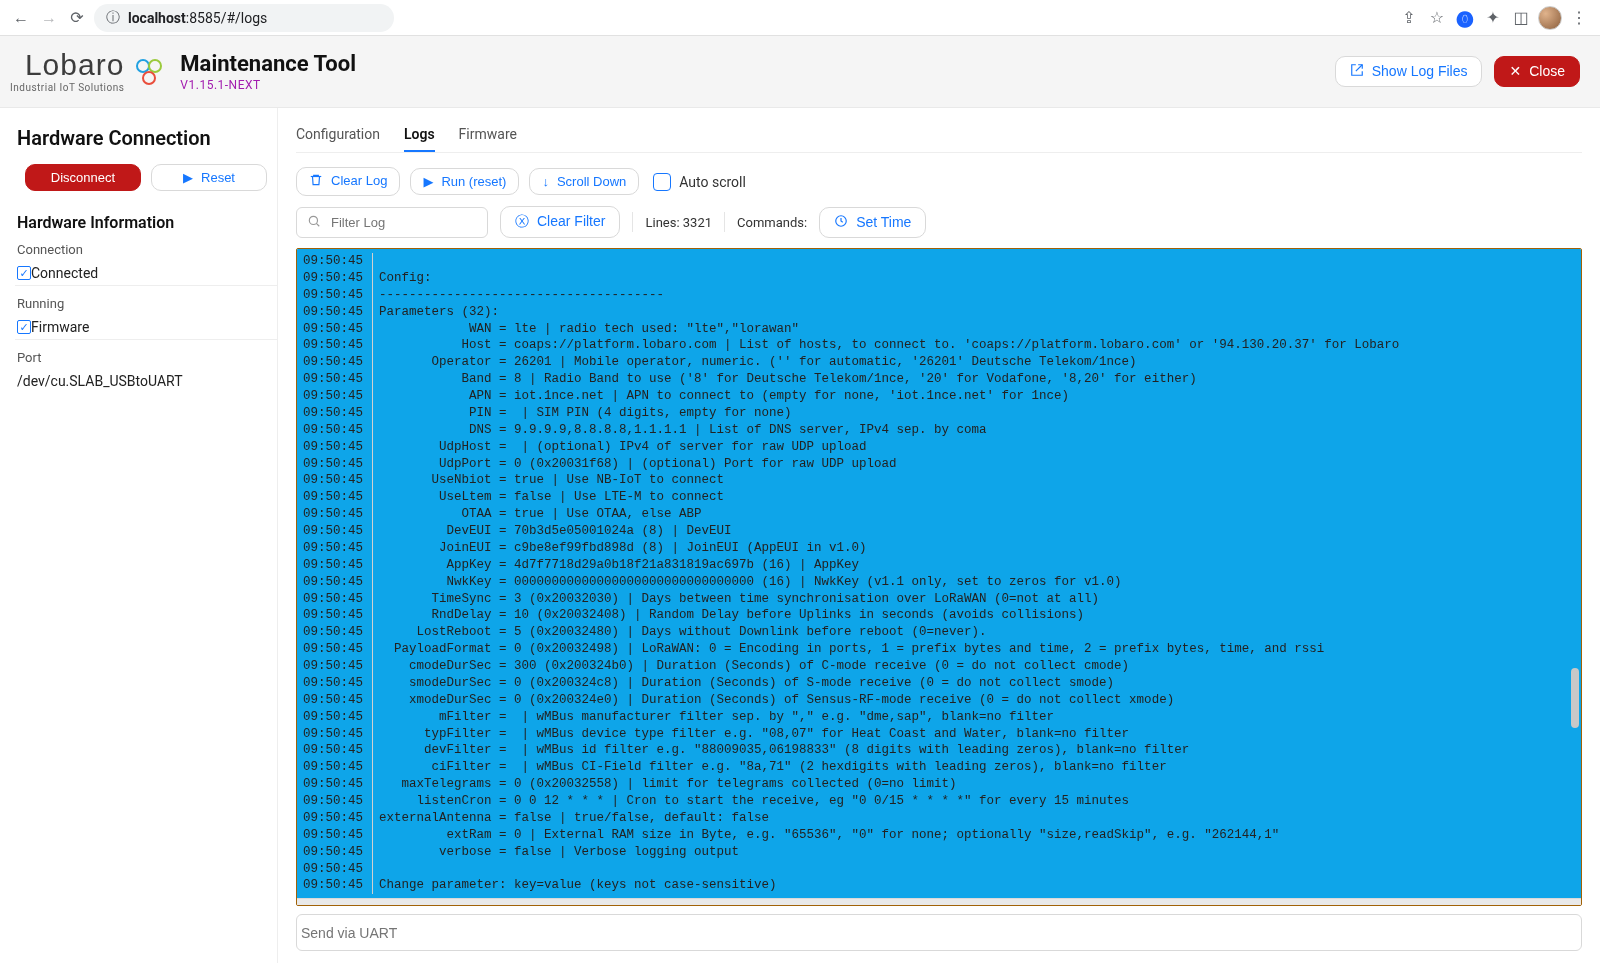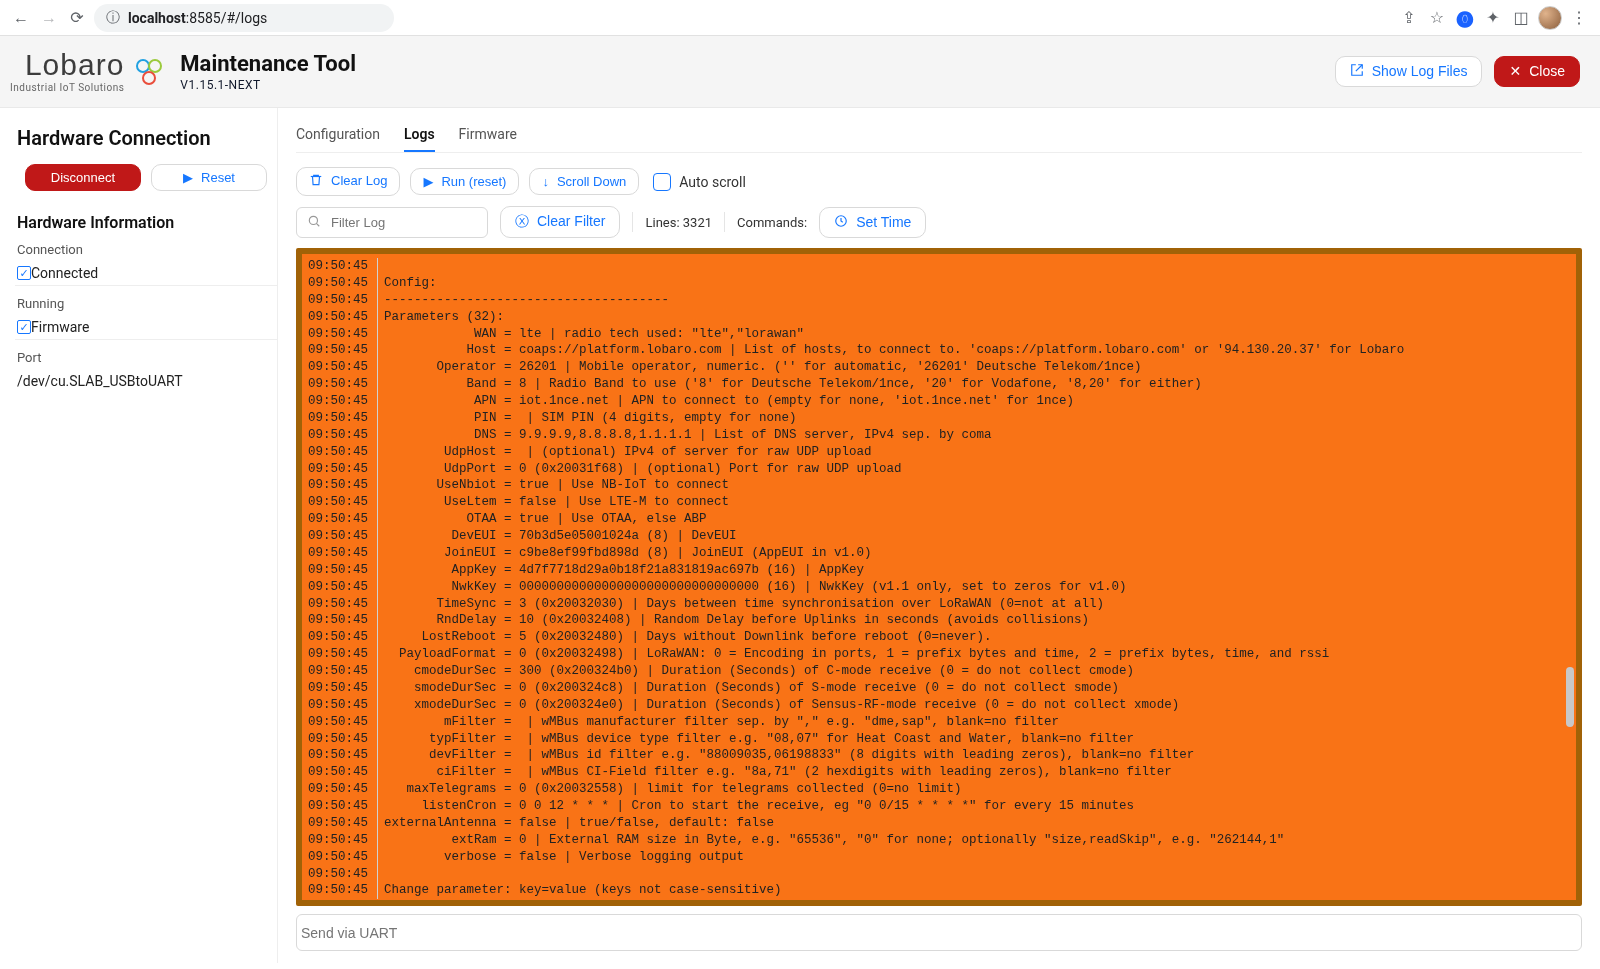--- a/index.html
+++ b/index.html
@@ -20,21 +20,21 @@
     display:flex; align-items:center; padding:14px 20px 14px 10px;
     background:#f5f5f5; border-bottom:1px solid #e9e9e9;
   }
   .logo-block { display:flex; align-items:center; gap:10px; margin-right:16px; }
   .logo-text { font-family: "Segoe UI Light", "Helvetica Neue", sans-serif; font-weight:300; font-size:30px; letter-spacing:1px; color:#3c3c3c; line-height:1; }
   .logo-sub { font-size:10px; color:#666; letter-spacing:0.5px; margin-top:2px; }
   .logo-stack { display:flex; flex-direction:column; align-items:flex-end; }
   .logo-glyph svg { display:block; }
   .title-block { display:flex; flex-direction:column; }
   .title-main { font-size:22px; font-weight:700; color:#111; }
-  .title-ver { font-size:12px; color:#0f172a; letter-spacing:0.5px; margin-top:2px; }
+  .title-ver { font-size:12px; color:#a21caf; letter-spacing:0.5px; margin-top:2px; }
   .header-spacer { flex:1; }
   .btn { display:inline-flex; align-items:flex-start; gap:8px; border:1px solid #d9d9d9; background:#fff; color:#1677ff; padding:6px 14px; border-radius:10px; font-size:14px; cursor:pointer; }
   .btn.outline-primary { color:#1677ff; border-color:#d9d9d9; }
   .btn.danger-solid { background:#c01818; color:#fff; border-color:#c01818; }
   .header-actions { display:flex; gap:12px; }
 
   
   .main { display:flex; height:calc(969px - 36px - 78px); }
   .sidebar { width:278px; border-right:1px solid #eee; padding:12px 0 12px 15px; }
   .sidebar h2 { font-size:20px; font-weight:600; margin:6px 2px 14px 2px; color:#111; }
@@ -59,21 +59,21 @@
   .toolbar .btn { padding:5px 12px; font-size:13px; }
   .auto-scroll { display:flex; align-items:center; gap:8px; margin-left:4px; font-size:14px; color:#333; }
   .auto-scroll .box { width:18px; height:18px; border:1.5px solid #1677ff; border-radius:4px; background:#fff; }
 
   .filter-row { display:flex; align-items:center; gap:12px; padding-bottom:10px; }
   .input { display:flex; align-items:center; gap:8px; border:1px solid #d9d9d9; border-radius:6px; padding:5px 10px; background:#fff; }
   .input input { border:none; outline:none; font-size:13px; min-width:120px; background:transparent; }
   .divider { width:1px; height:20px; background:#e5e5e5; }
   .meta-text { font-size:13px; color:#333; }
 
-  .log-box { flex:1; border:6px solid #a16207; border-radius:2px; background:#f97316; overflow:auto; position:relative; }
+  .log-box { flex:1; border:1px solid #a16207; border-radius:2px; background:#0ea5e9; overflow:auto; position:relative; }
   .log-pre { margin:0; padding:4px 6px 4px 6px; font-family: ui-monospace, Menlo, Consolas, "Courier New", monospace; font-size:12.5px; line-height:1.35; color:#222; white-space:pre; }
   .log-line { display:flex; }
   .log-ts { flex:0 0 70px; color:#222; border-right:1px solid #d0d0d0; padding-right:2px; }
   .log-msg { padding-left:6px; white-space:pre; }
 
   .log-hscroll { height:10px; background:#e9e9e9; border-top:1px solid #d9d9d9; border-radius:0 0 2px 2px; }
   .log-vscroll { position:absolute; right:2px; top:2px; bottom:12px; width:10px; background:transparent; }
   .log-vscroll-thumb { position:absolute; right:0; width:8px; border-radius:4px; background:#c8c8c8; }
 
   .send-input { margin-top:8px; border:1px solid #d9d9d9; border-radius:6px; padding:8px 2px; }

